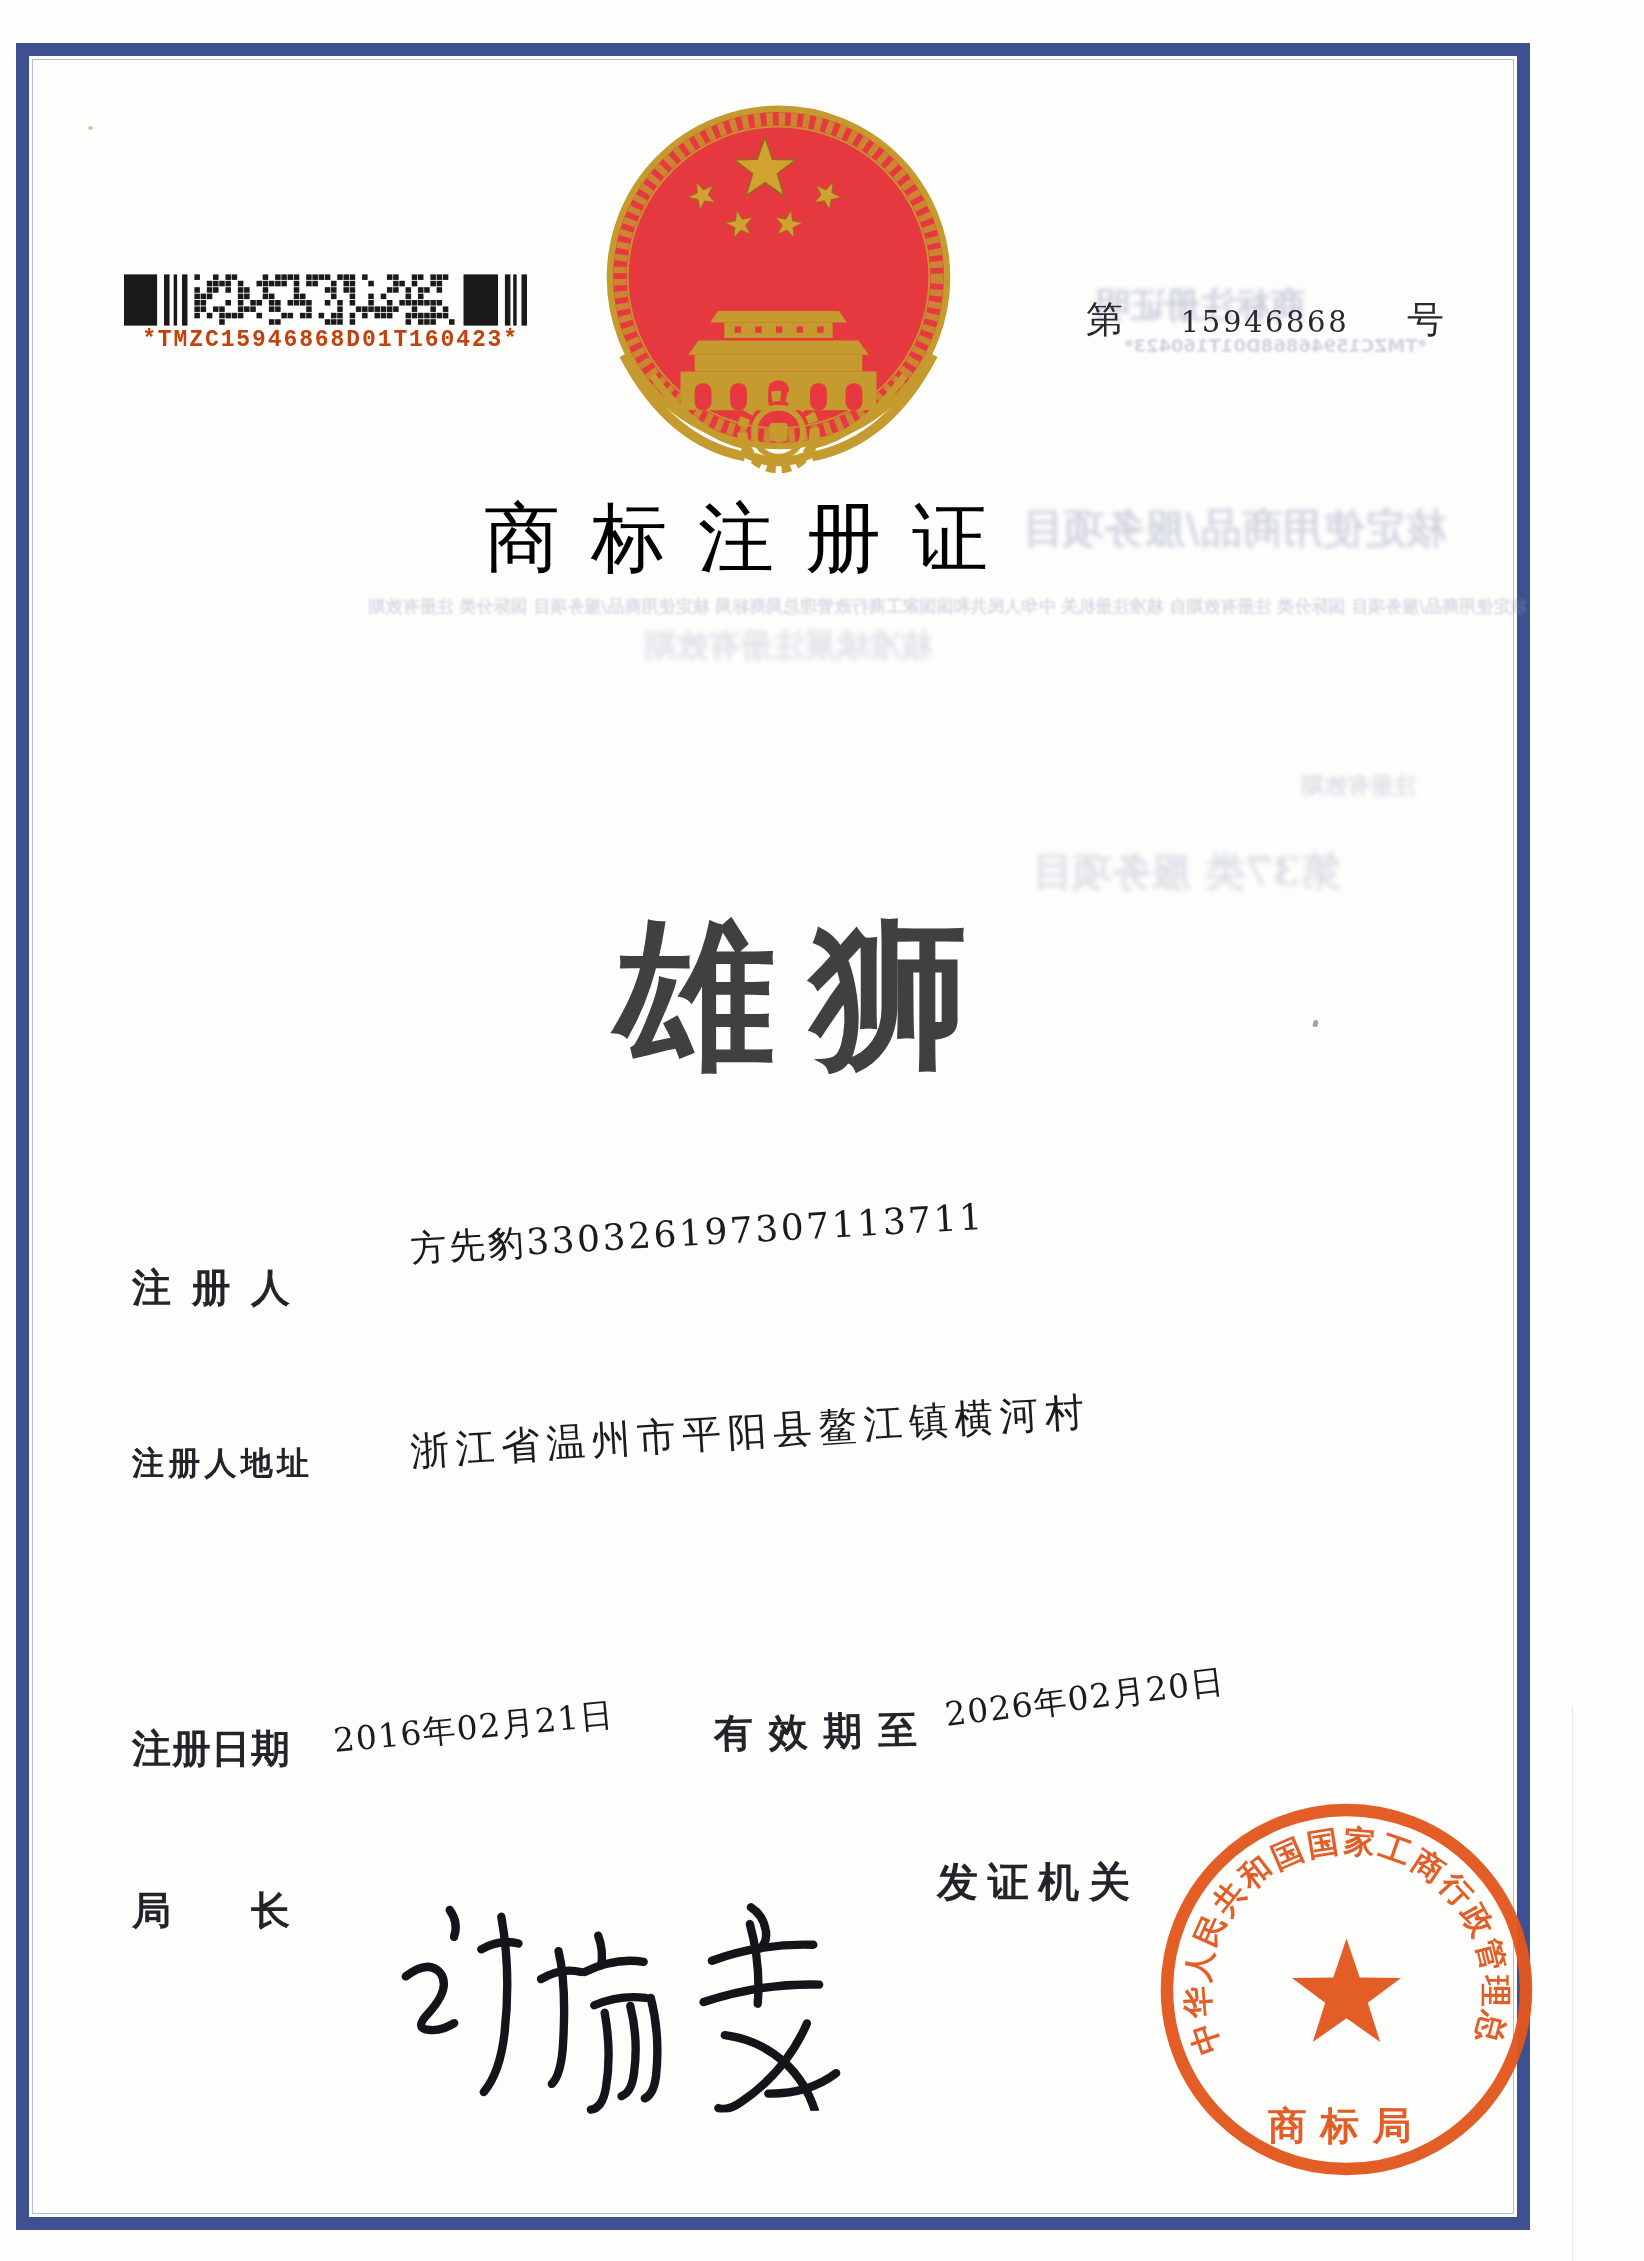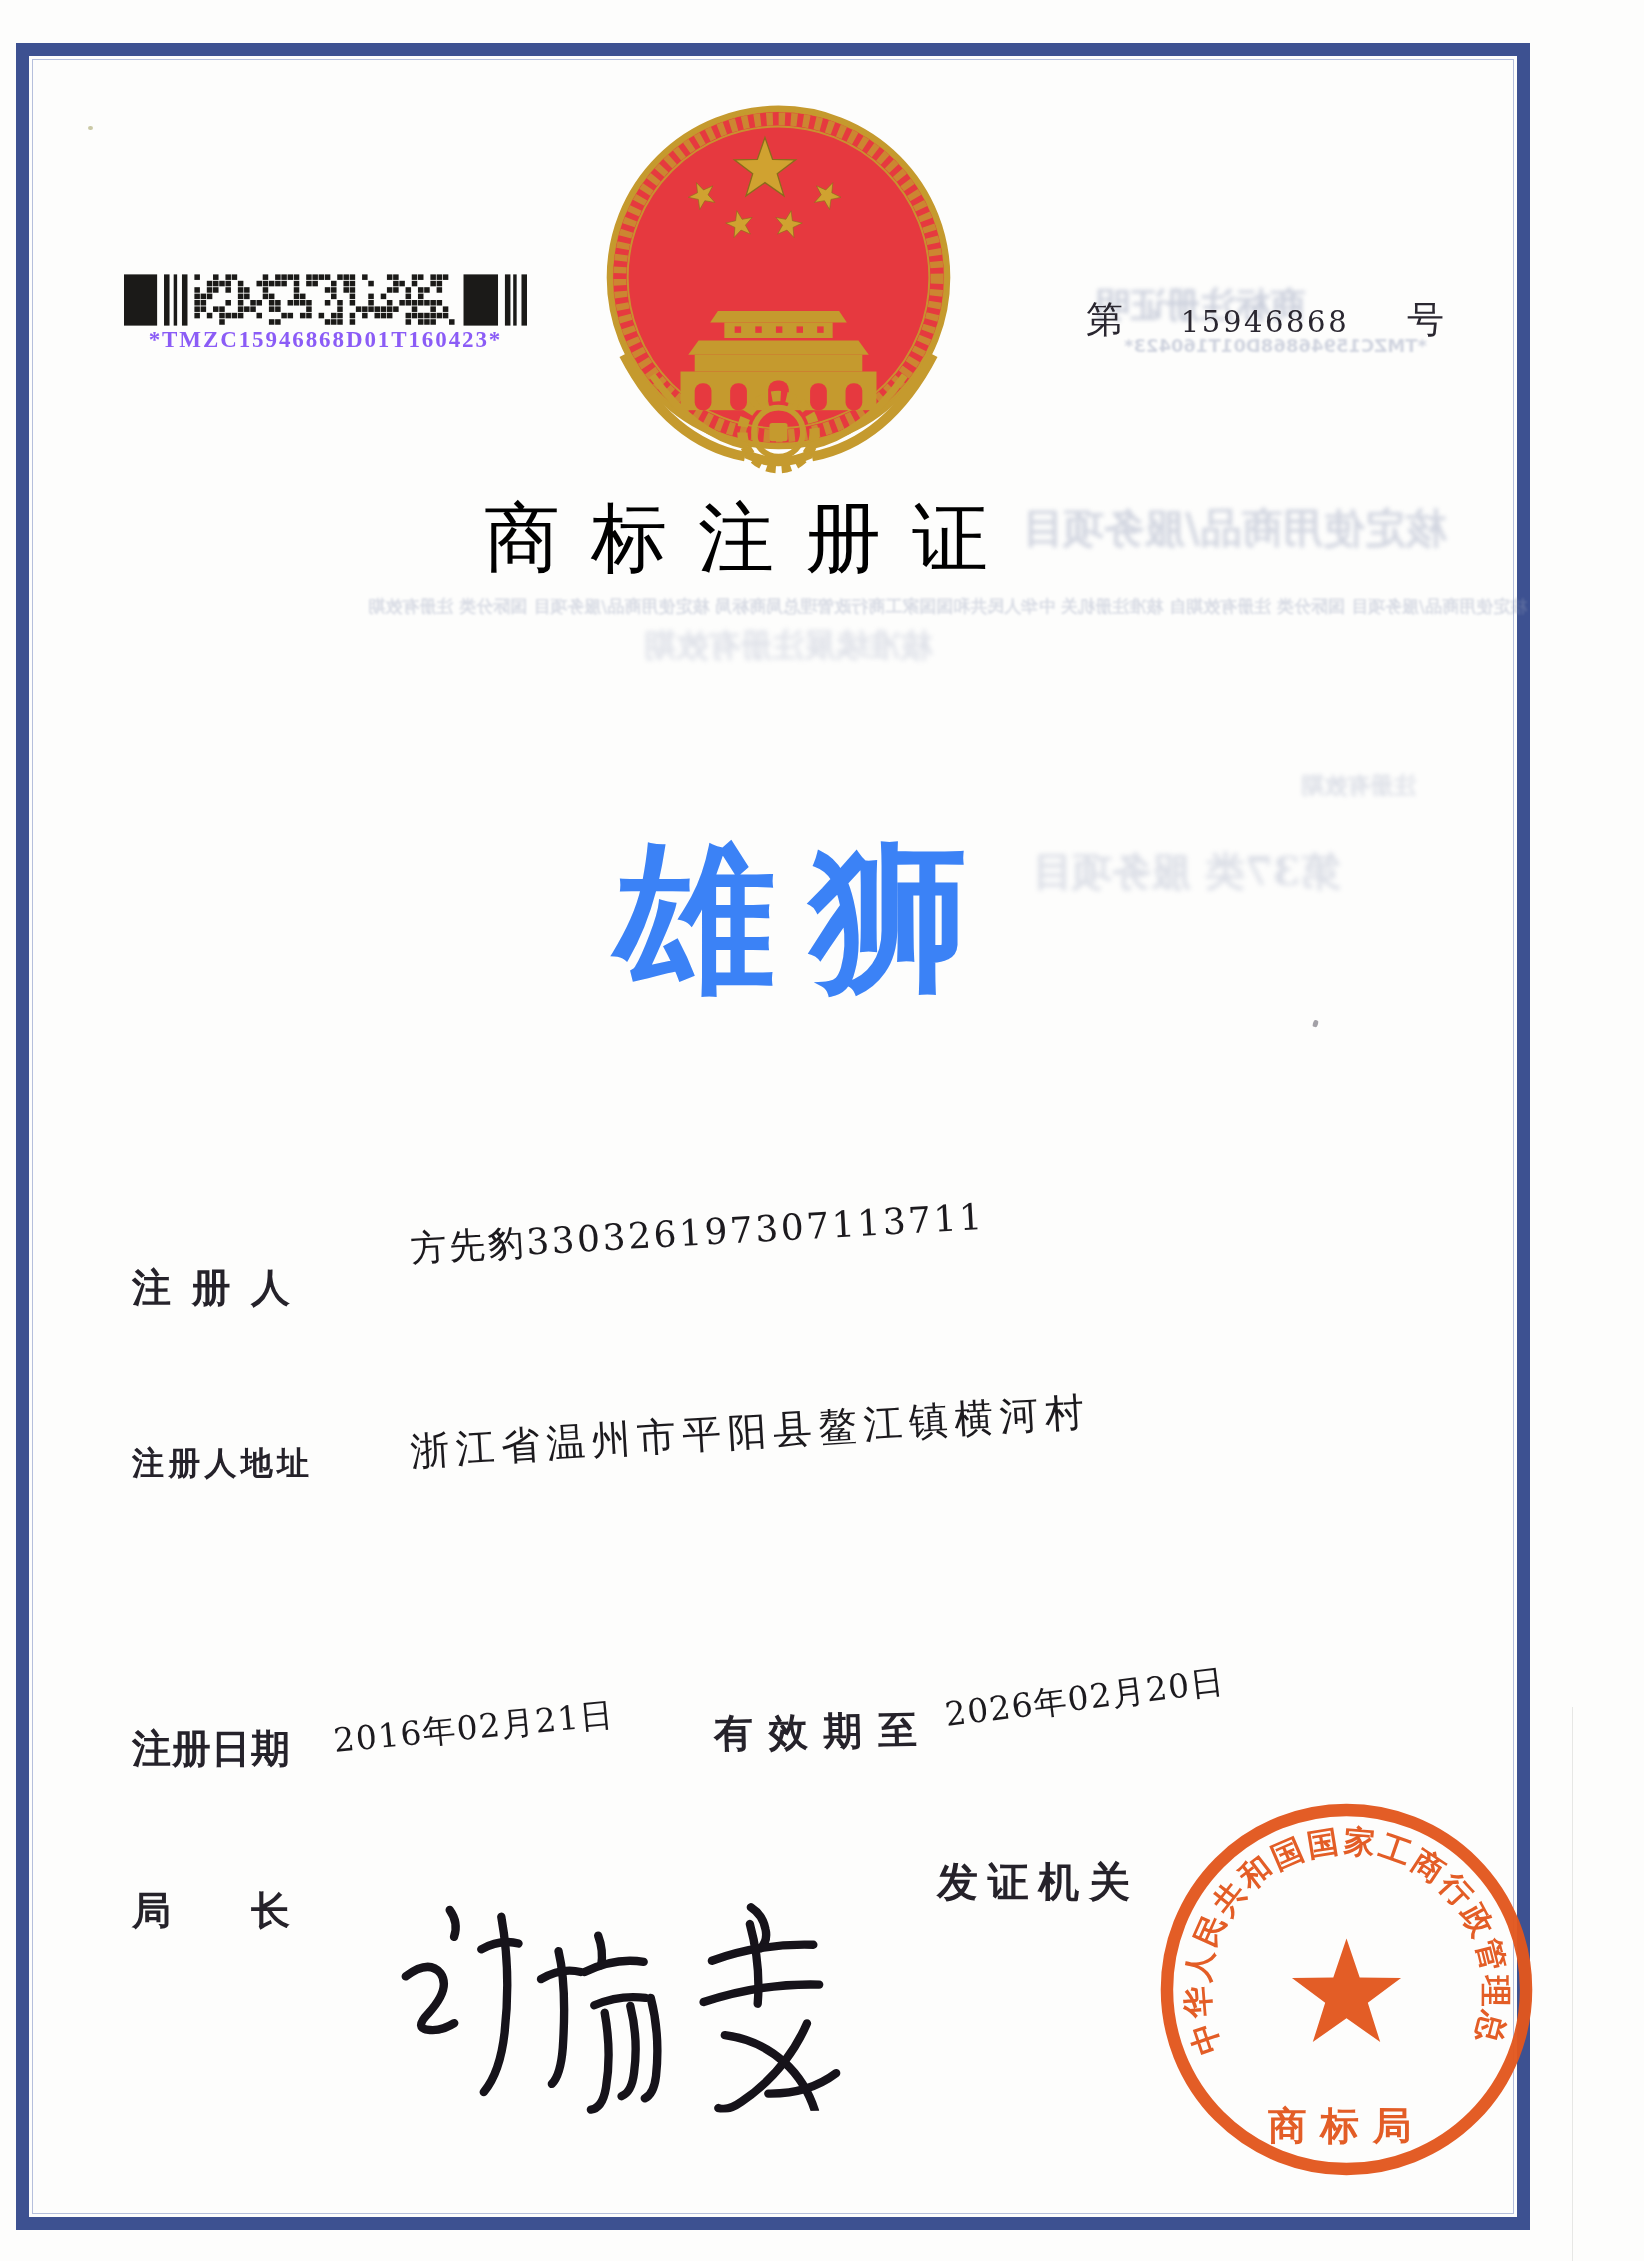--- a/index.html
+++ b/index.html
@@ -7,35 +7,35 @@
         font-family:"DejaVu Serif","Liberation Serif",serif;color:#211e24;}
   
   .frame{position:absolute;left:16px;top:43px;width:1488px;height:2161px;
          border:13px solid #3d5191;}
   .frame::after{content:"";position:absolute;inset:3.2px;border:1.9px solid #a8b4d6;opacity:.85;}
   
   .paper-edge{position:absolute;left:1572px;top:1707px;width:1.3px;height:554px;background:#d9d9d6;opacity:.6;}
   
   #barcode-wrap{position:absolute;left:124px;top:273px;width:403px;height:54px;}
   #barcode-svg{width:100%;height:100%;}
-  .barcode-text{position:absolute;left:132px;top:327px;width:387px;text-align:center;
-    font-family:Liberation Serif, serif;font-weight:bold;
-    font-size:23px;letter-spacing:1.9px;color:#8b5cf6;}
+  .barcode-text{position:absolute;left:132px;top:327px;width:387px;text-align:right;
+    font-family:Liberation Mono, monospace;font-weight:bold;
+    font-size:23px;letter-spacing:1.9px;color:#c2410c;}
   
   .emblem{position:absolute;left:598px;top:84px;width:361px;height:401px;}
   
   .number-row{position:absolute;left:1086px;top:295px;width:358px;display:flex;
     justify-content:space-between;align-items:baseline;font-size:37px;color:#2a2730;}
   .number-row .num{font-size:29px;letter-spacing:2.6px;}
   
   .title{position:absolute;left:484px;top:488px;font-size:76px;letter-spacing:31px;
     color:#000000;white-space:nowrap;}
   
-  .trademark{position:absolute;left:615px;top:812px;font-size:160px;font-weight:600;
-    letter-spacing:35px;color:#3b82f6;white-space:nowrap;}
+  .trademark{position:absolute;left:615px;top:889px;font-size:160px;font-weight:600;
+    letter-spacing:35px;color:#404040;white-space:nowrap;}
   
   .lbl{position:absolute;font-weight:bold;color:#25222a;text-align:justify;text-align-last:justify;}
   .val{position:absolute;color:#1c1a1e;white-space:nowrap;transform-origin:left bottom;}
   .lbl-registrant{left:132px;top:1261px;width:158px;font-size:39px;}
   .val-registrant{left:412px;top:1225px;font-size:36px;letter-spacing:2.6px;transform:rotate(-3.2deg);}
   .lbl-address{left:132px;top:1442px;width:177px;font-size:32px;}
   .val-address{left:412px;top:1425px;font-size:39px;letter-spacing:6.4px;transform:rotate(-3.4deg);}
   .lbl-regdate{left:132px;top:1722px;width:158px;font-size:39px;}
   .val-regdate{left:336px;top:1719px;font-size:33px;letter-spacing:1.3px;transform:rotate(-5.5deg);}
   .lbl-valid{left:714px;top:1705px;width:203px;font-size:39px;transform:rotate(-1.2deg);}

